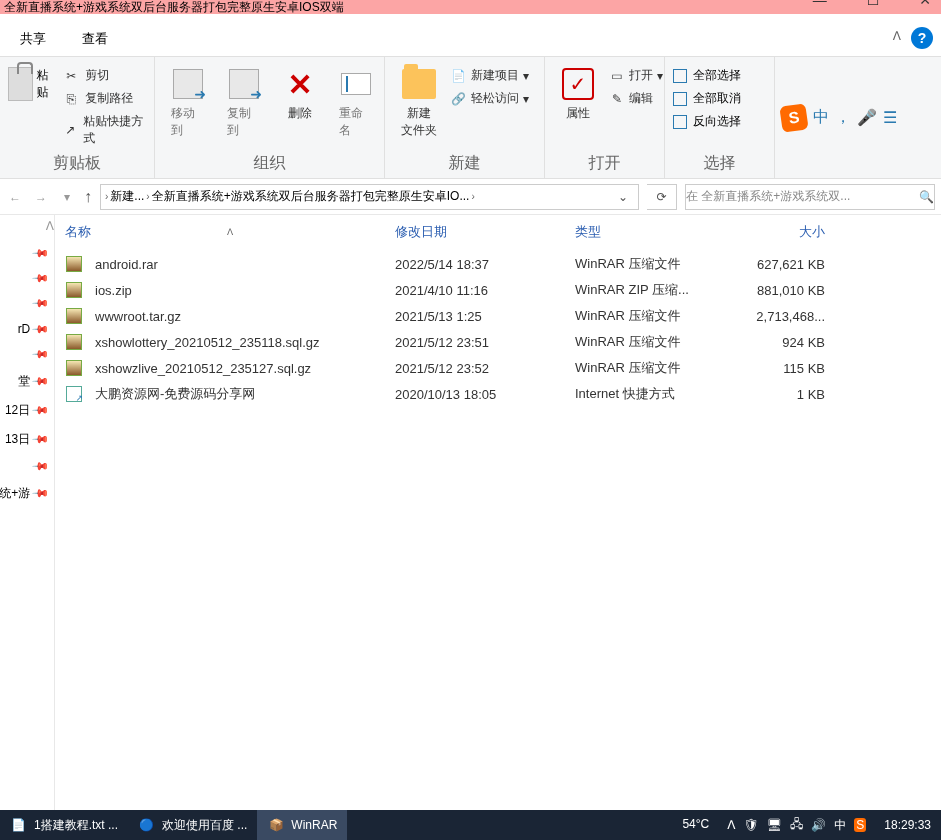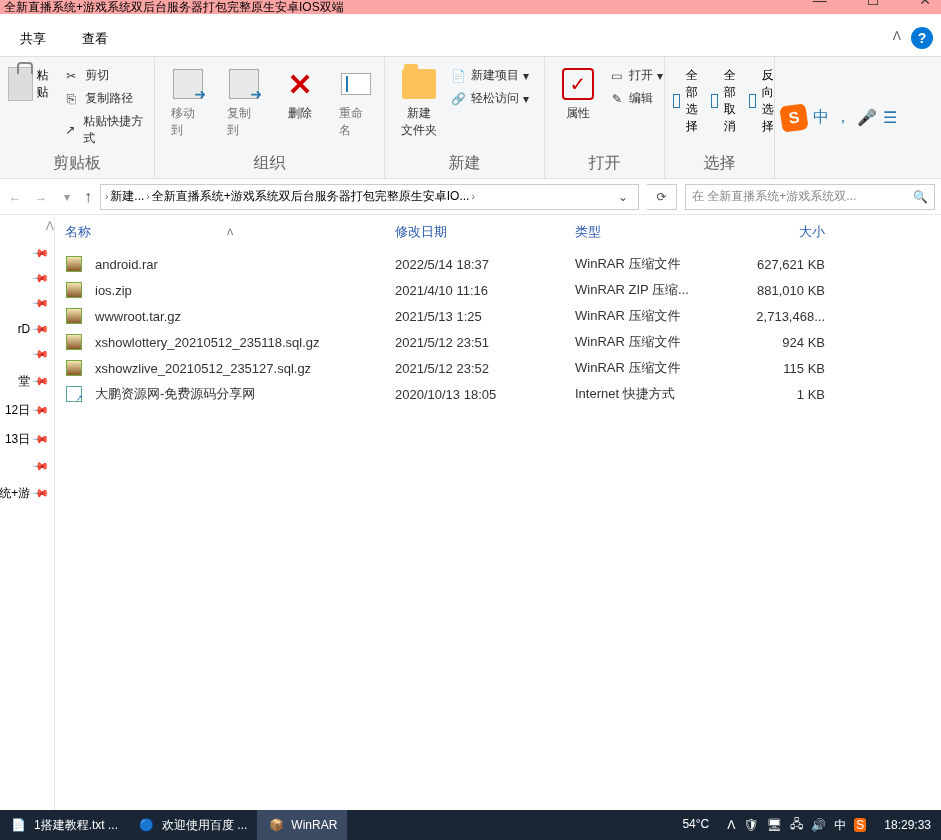--- a/index.html
+++ b/index.html
@@ -42,37 +42,37 @@
 .folder-icon::before { content: ""; position: absolute; top: -5px; left: 2px; width: 14px; height: 6px; background: #fcc35b; border-radius: 2px 2px 0 0; }
 .new-right { display: flex; flex-direction: column; gap: 6px; padding-top: 6px; }
 .new-item { display: flex; align-items: center; gap: 4px; color: #333; cursor: pointer; white-space: nowrap; }
 
 .open-group { width: 120px; }
 .prop-icon { width: 32px; height: 32px; border: 2px solid #c00; border-radius: 4px; display: flex; align-items: center; justify-content: center; }
 .check-mark { color: #c00; font-size: 20px; }
 .open-right { display: flex; flex-direction: column; gap: 6px; padding-top: 6px; }
 
 .select-group { width: 110px; }
-.select-items { display: flex; flex-direction: row; gap: 6px; padding-top: 6px; }
+.select-items { display: flex; flex-direction: column; gap: 6px; padding-top: 6px; }
 .select-item { display: flex; align-items: center; gap: 6px; cursor: pointer; }
 .select-icon { width: 14px; height: 14px; border: 1px solid #2a7ab0; display: inline-block; position: relative; }
 
 .ime-bar { display: flex; align-items: center; gap: 6px; padding: 6px; flex: 1; }
 .sogou-icon { width: 26px; height: 26px; background: #ff6a00; border-radius: 6px; color: #fff; display: flex; align-items: center; justify-content: center; font-weight: bold; font-size: 16px; transform: rotate(-8deg); }
 .ime-text { color: #2a7ab0; font-size: 16px; }
 
 .pathbar { height: 36px; display: flex; align-items: center; padding: 4px 6px; gap: 8px; border-bottom: 1px solid #e8e8e8; }
 .nav-arrow { width: 18px; height: 18px; display: flex; align-items: center; justify-content: center; color: #999; cursor: pointer; }
 .nav-up { color: #555; font-size: 16px; cursor: pointer; }
 .breadcrumb-box { flex: 1; border: 1px solid #ccc; height: 26px; display: flex; align-items: center; padding: 0 4px; gap: 2px; overflow: hidden; }
 .bc-item { display: flex; align-items: center; gap: 4px; cursor: pointer; white-space: nowrap; }
 .bc-chev { color: #666; font-size: 10px; }
 .bc-dd { margin-left: auto; color: #555; padding: 0 6px; cursor: pointer; }
 .refresh-btn { border: 1px solid #ccc; border-left: none; height: 26px; width: 30px; display: flex; align-items: center; justify-content: center; cursor: pointer; color: #555; }
-.search-box { width: 250px; border: 1px solid #ccc; height: 26px; display: flex; align-items: center; padding: 0 6px; color: #888; }
+.search-box { width: 250px; border: 1px solid #ccc; height: 26px; display: flex; align-items: center; padding: 0 0; color: #888; }
 .search-box span:first-child { flex: 1; white-space: nowrap; overflow: hidden; }
 .search-icn { color: #666; }
 
 .main-area { display: flex; height: 624px; }
 .sidebar { width: 55px; border-right: 1px solid #e8e8e8; overflow: hidden; position: relative; }
 .sidebar-scroll { position: absolute; right: 0; top: 4px; color: #999; }
 .sidebar-items { padding-top: 28px; display: flex; flex-direction: column; gap: 4px; }
 .sb-item { display: flex; align-items: center; justify-content: flex-end; padding: 4px 6px; gap: 4px; white-space: nowrap; }
 .pin-icon { color: #666; transform: rotate(45deg); font-size: 11px; }
 

